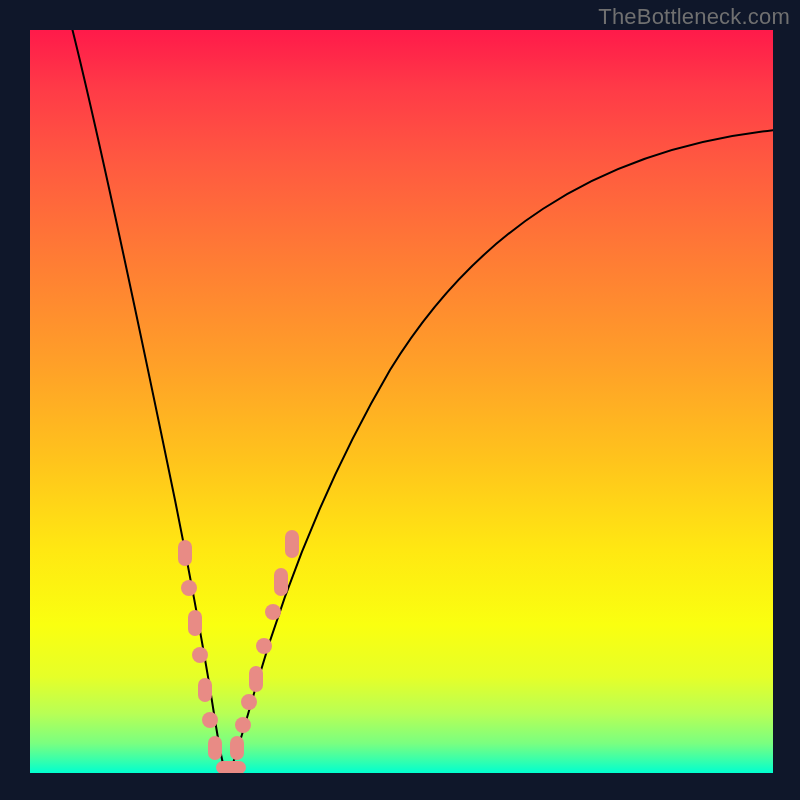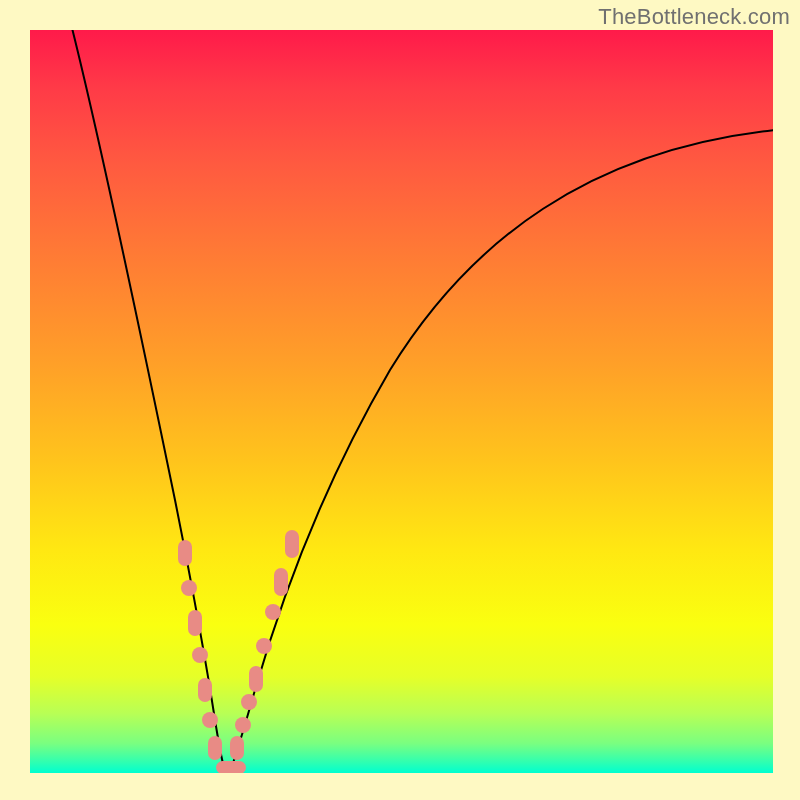--- a/index.html
+++ b/index.html
@@ -1,20 +1,20 @@
 <!DOCTYPE html>
 <html><head>
 <meta charset="utf-8">
 <style>
   * { margin: 0; padding: 0; box-sizing: border-box; }
   body { width: 800px; height: 800px; overflow: hidden; position: relative; font-family: Arial, sans-serif; }
   .outer {
     width: 800px;
     height: 800px;
-    background: #fef9c3;
+    background: #0f172a;
     position: relative;
   }
   .plot-area {
     position: absolute;
     left: 30px;
     top: 30px;
     width: 743px;
     height: 743px;
     background: linear-gradient(to bottom,
       #ff1a4a 0%,

